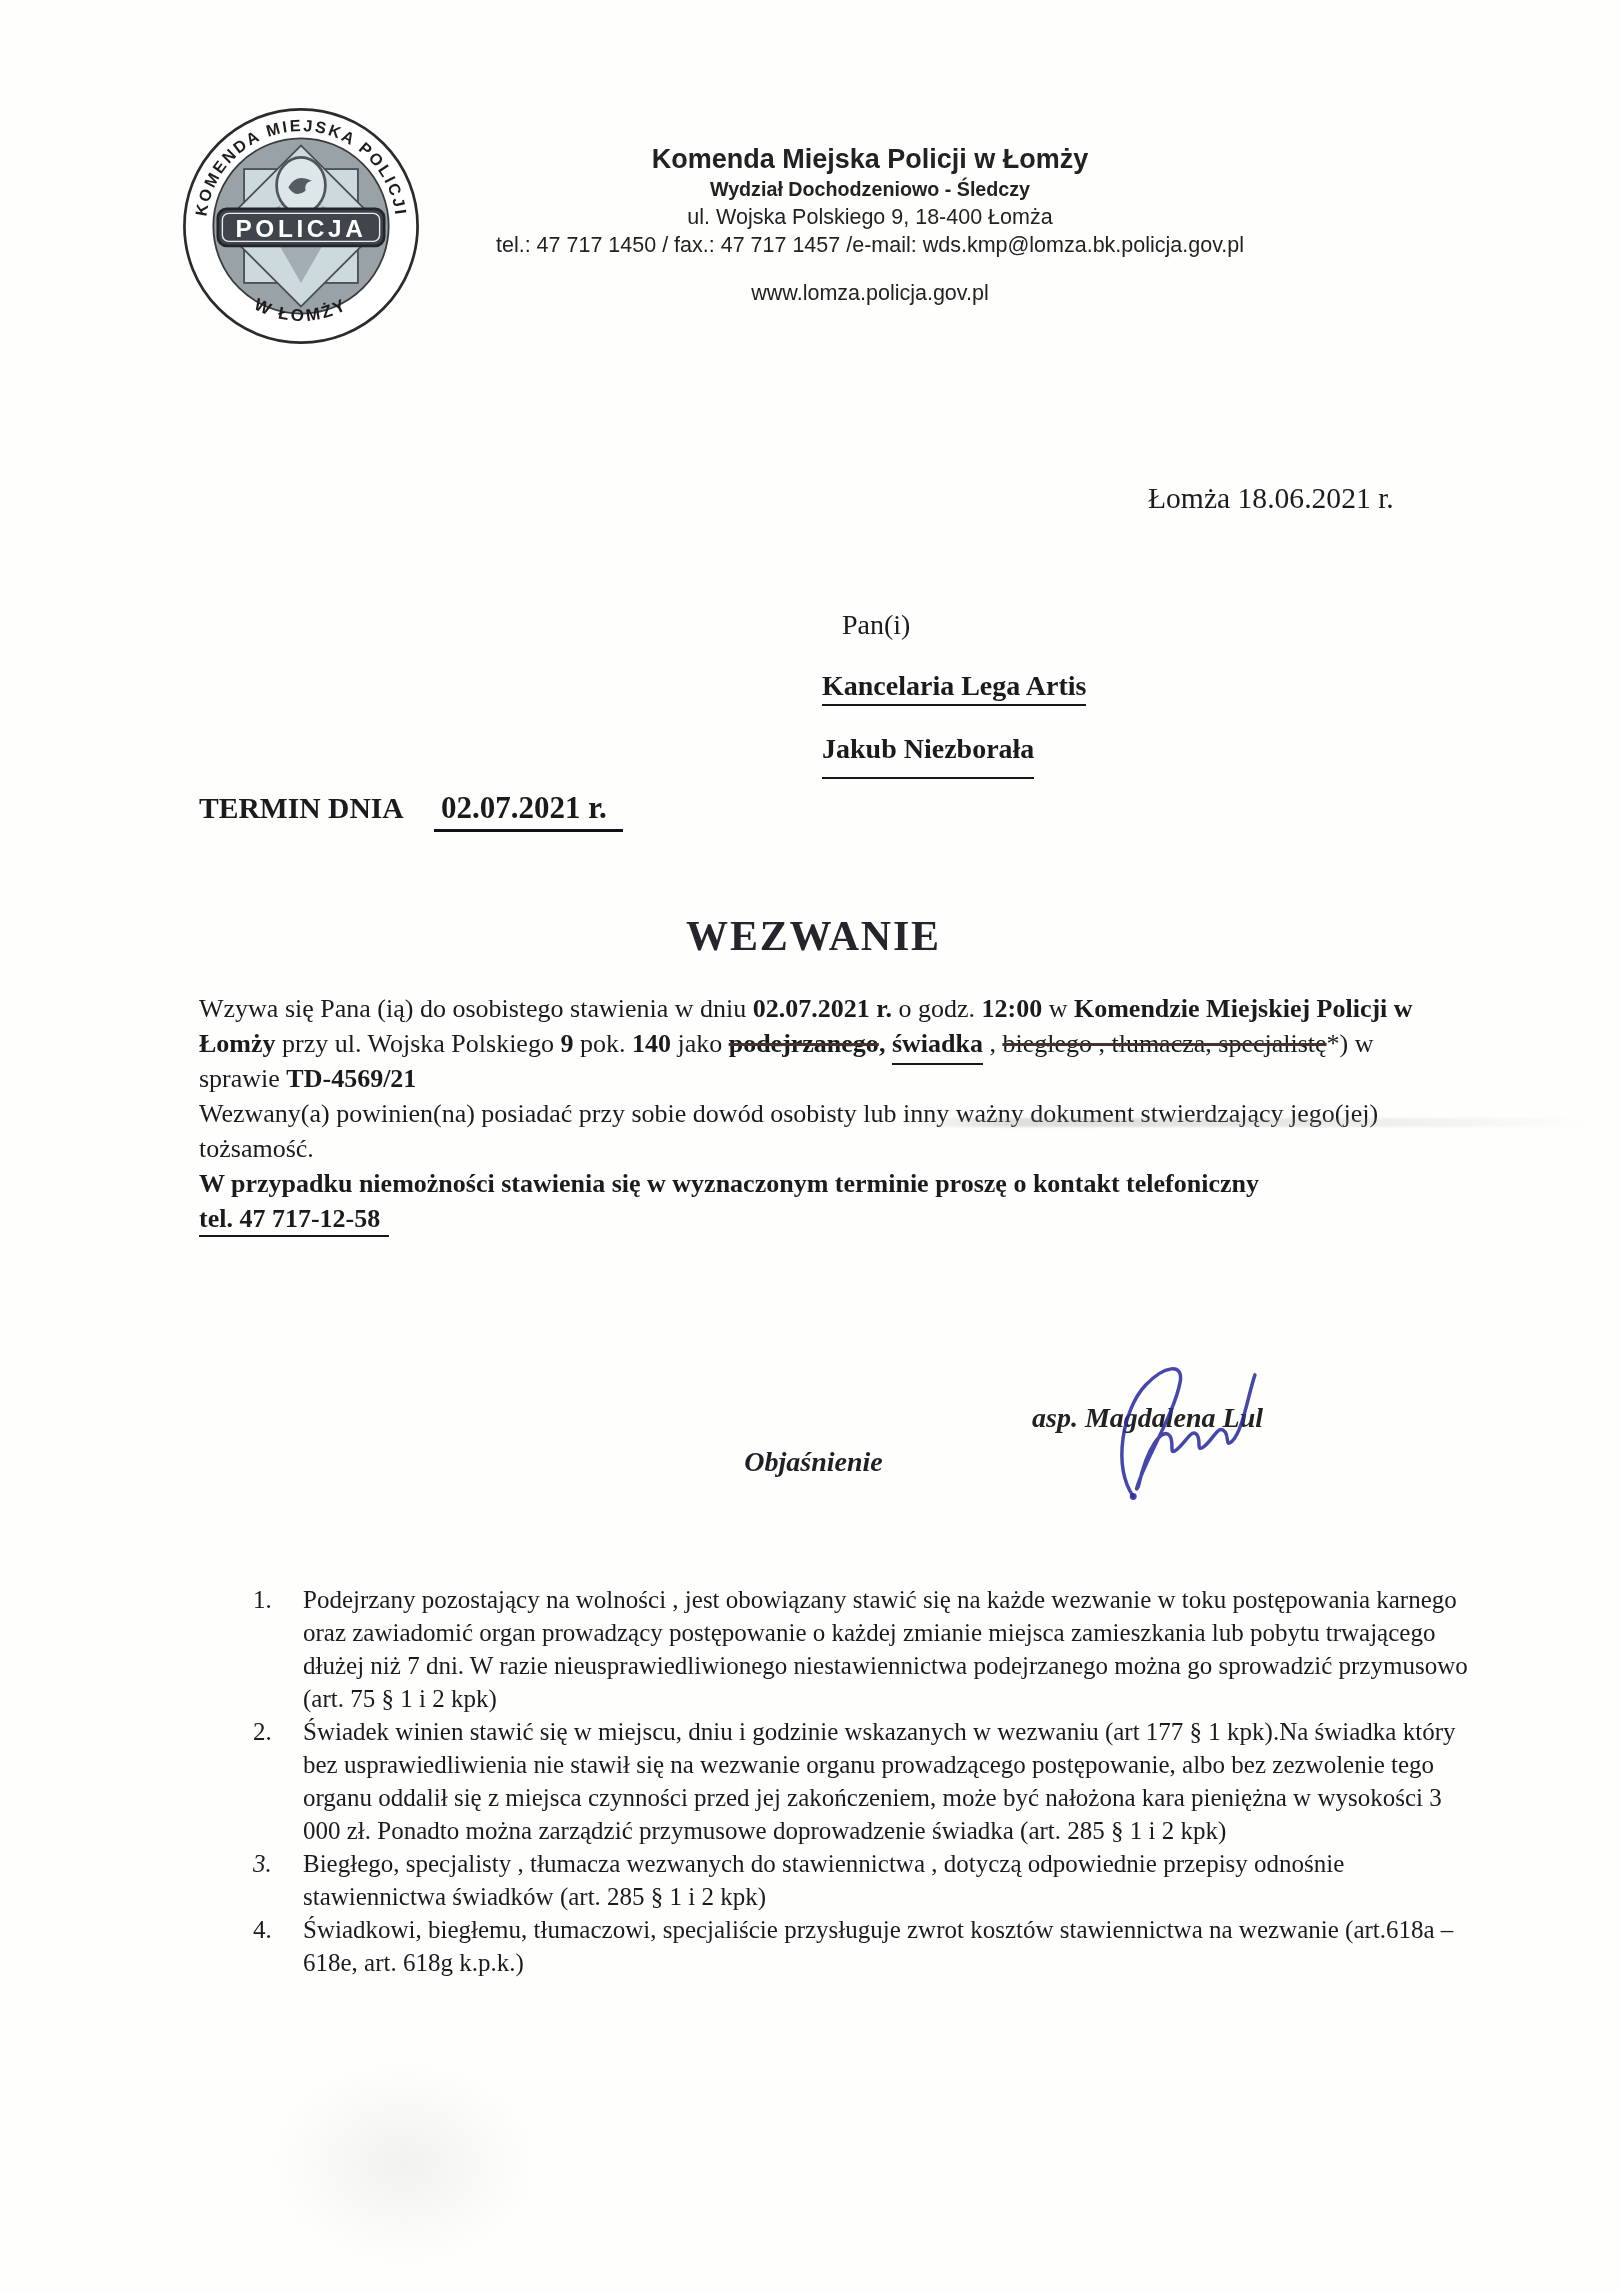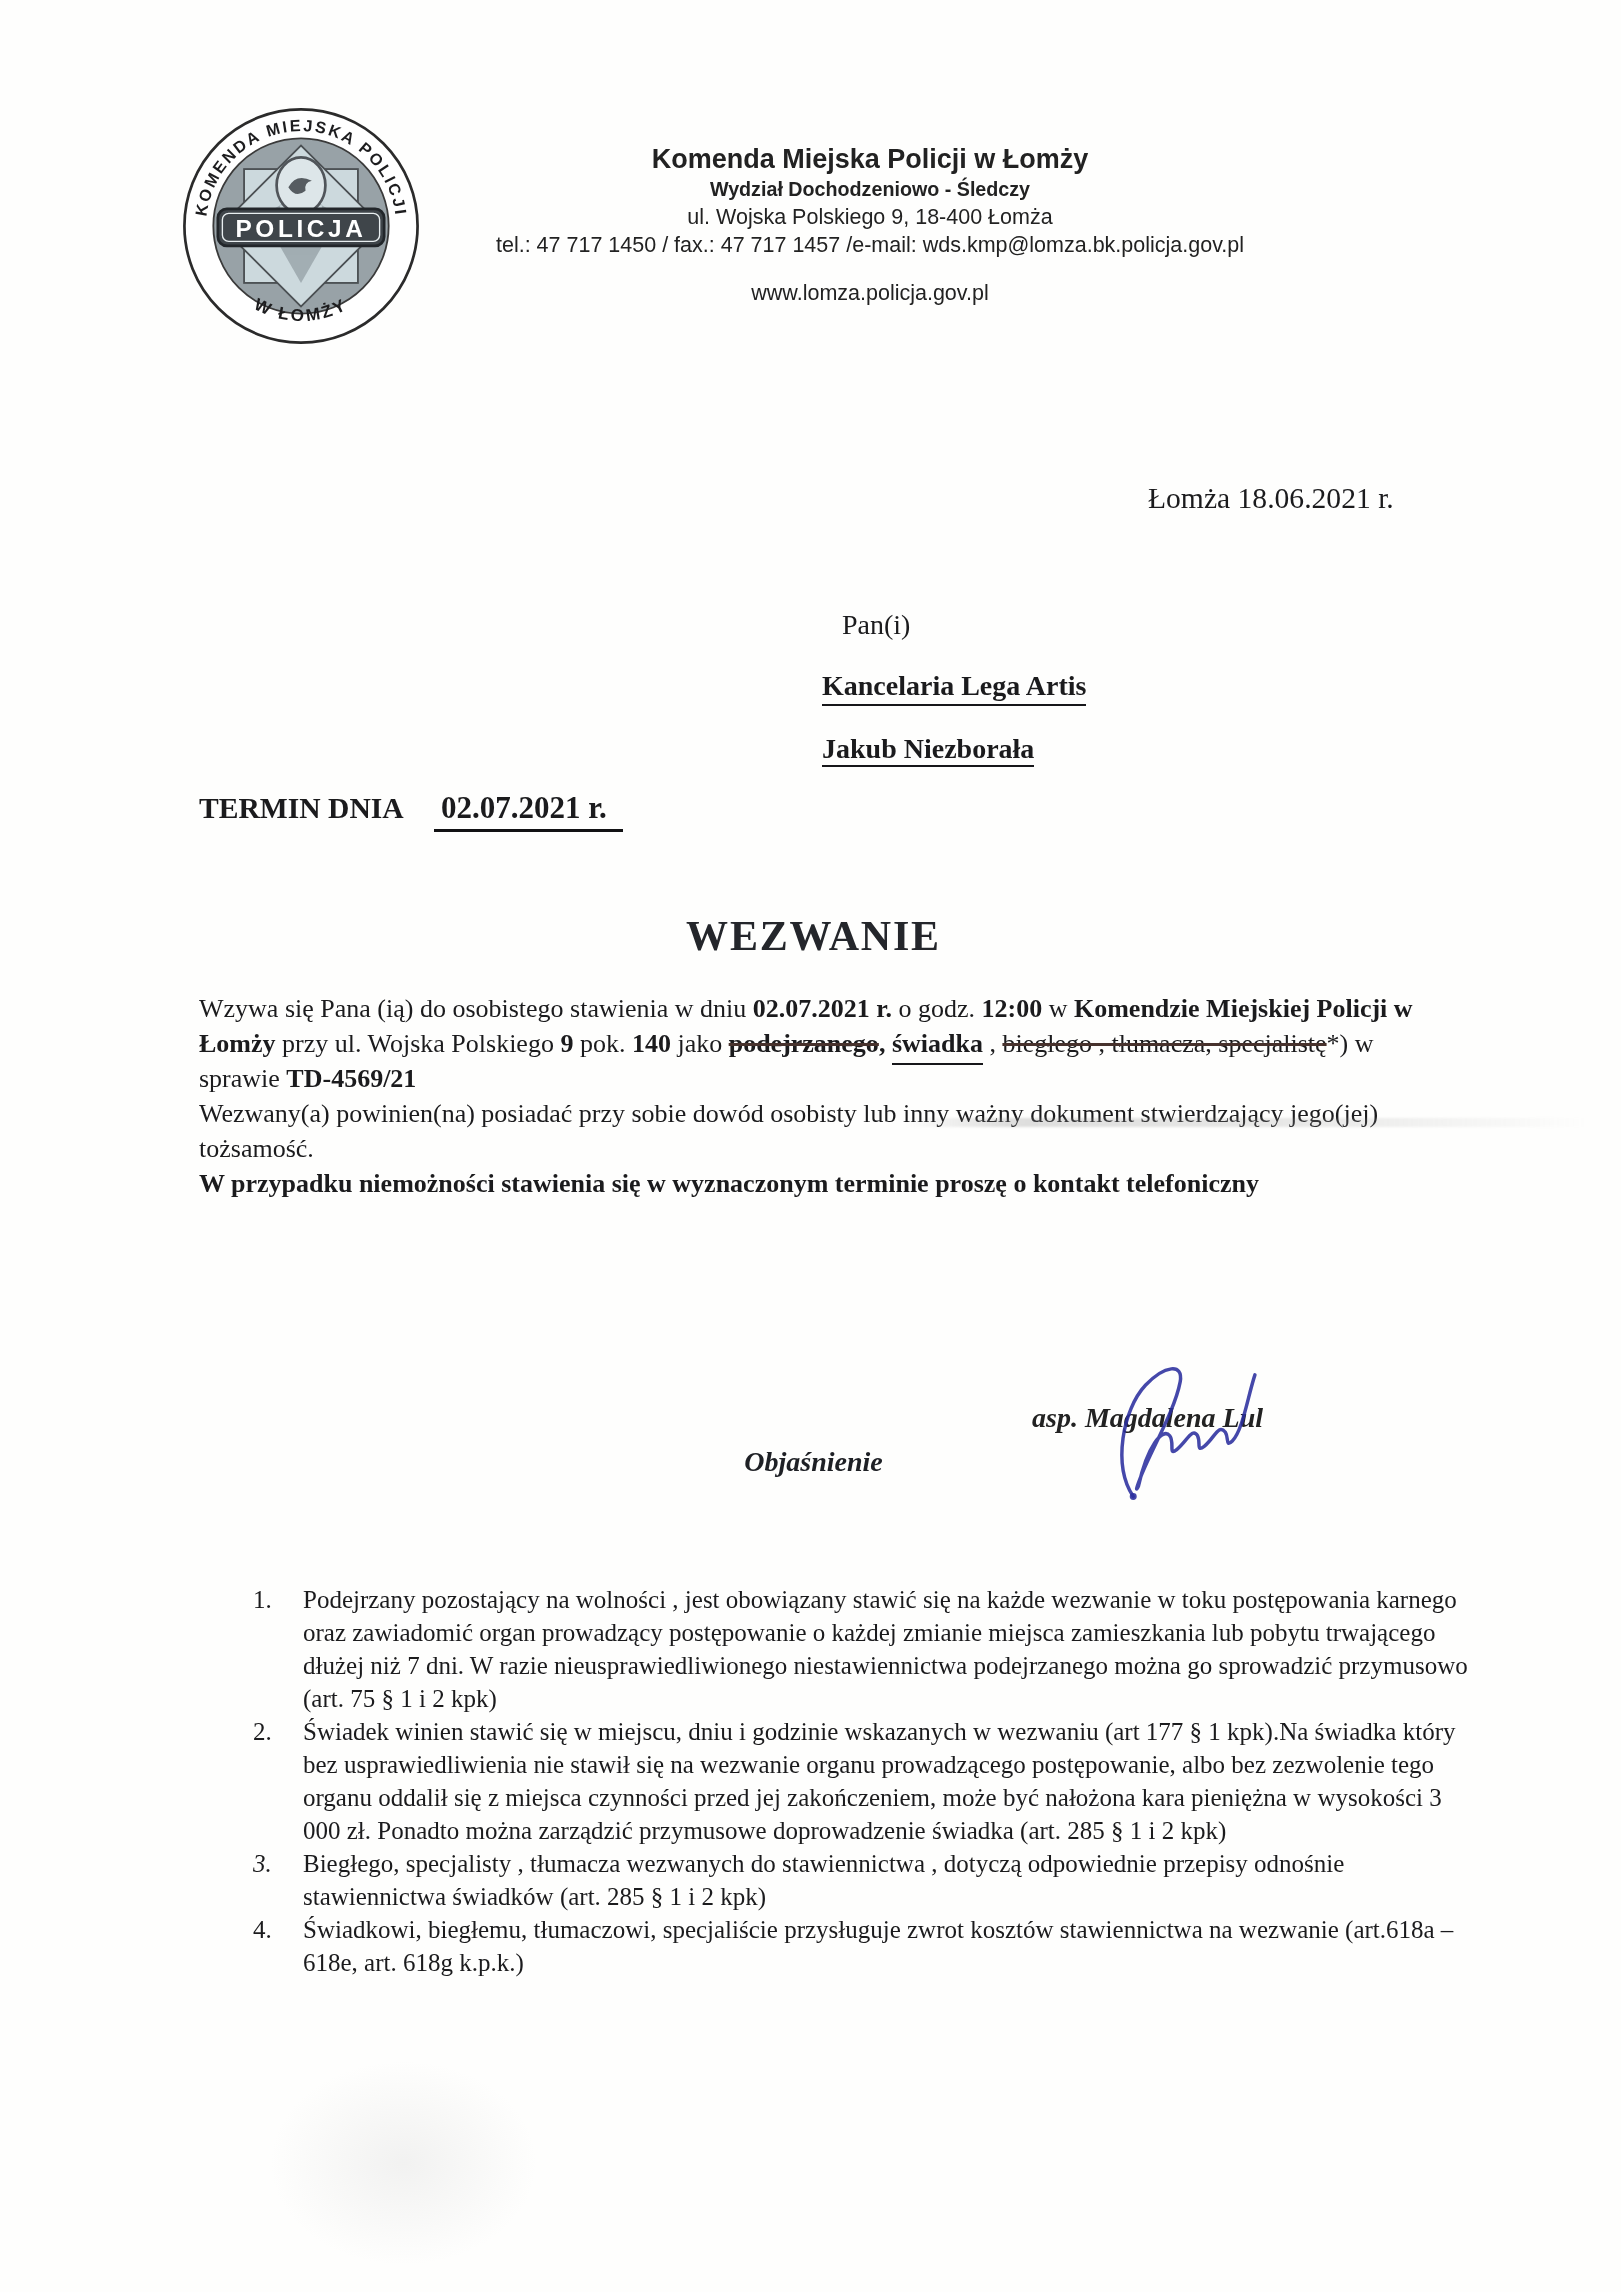--- a/index.html
+++ b/index.html
@@ -22,21 +22,21 @@
   .org-name{font-size:27px;font-weight:bold;line-height:34px;color:#222;}
   .dept{font-size:19.7px;font-weight:bold;line-height:27px;color:#222;}
   .addr,.contact,.website{font-size:21.5px;line-height:28px;color:#222;}
   .website{margin-top:20px;}
   
   .date-line{position:absolute;left:1148px;top:482px;font-size:29.6px;}
   .salutation{position:absolute;left:842px;top:609px;font-size:28px;font-weight:normal;}
   .addressee-company{position:absolute;left:822px;top:670px;font-size:28px;font-weight:bold;
     border-bottom:2.7px solid #17171a;padding-bottom:1.8px;}
   .addressee-person{position:absolute;left:822px;top:733px;font-size:28px;font-weight:bold;
-    border-bottom:2.7px solid #17171a;padding-bottom:0;}
+    border-bottom:2.7px solid #17171a;padding-bottom:12px;}
   
   .termin{position:absolute;left:199px;top:790px;font-size:29.6px;font-weight:bold;}
   .termin .t-date{margin-left:30px;font-size:31px;border-bottom:3.6px solid #121214;
     padding:0 16px 2.7px 7.2px;display:inline-block;}
   
   .doc-title{position:absolute;left:199px;top:912px;width:1229px;text-align:center;
     font-size:42px;font-weight:bold;letter-spacing:1.8px;color:#24262b;}
   
   .body-text{position:absolute;left:199px;top:991px;width:1229px;
     font-size:26px;line-height:35px;}
@@ -119,20 +119,21 @@
   <div class="termin">
     <span>TERMIN DNIA</span><span class="t-date">02.07.2021 r.</span>
   </div>
 
   <div class="doc-title">WEZWANIE</div>
 
   <div class="body-text">
     <p><span>Wzywa się  Pana (ią) do osobistego stawienia w dniu </span><b>02.07.2021 r.</b><span> o godz. </span><b>12:00</b><span>  w </span><b>Komendzie Miejskiej Policji w Łomży</b><span> przy ul. Wojska Polskiego </span><b>9</b><span> pok. </span><b>140</b><span> jako </span><b class="strike">podejrzanego</b><b>,</b> <b class="u">świadka</b><span> ,</span> <span class="strike">biegłego , tłumacza, specjalistę</span><span>*) w sprawie </span><b>TD-4569/21</b></p>
     <p class="p-id">Wezwany(a) powinien(na) posiadać przy sobie dowód osobisty lub inny  ważny dokument stwierdzający jego(jej) tożsamość.</p>
     <p class="p-contact">W przypadku niemożności stawienia się w wyznaczonym terminie proszę o kontakt telefoniczny</p>
+    <p class="p-phone"><span class="phone">tel. 47 717-12-58</span></p>
   </div>
 
   <div class="sig-text">asp. Magdalena Lul</div>
   <svg class="sig-scrawl" viewBox="0 0 260 200" xmlns="http://www.w3.org/2000/svg">
     <path d="M90,176 C66,140 78,76 104,48 C126,25 148,22 144,44 C138,76 112,120 100,150
              C94,165 92,172 96,164 C106,118 124,96 132,106 C138,114 130,130 140,122
              C152,112 158,96 164,106 C168,114 162,126 172,118 C184,108 188,92 196,102
              C200,108 196,120 204,112 C216,100 222,60 230,36" fill="none" stroke="#2b2f9e" stroke-width="4" stroke-linecap="round" opacity="0.88"></path>
     <circle cx="90" cy="176" r="4" fill="#2b2f9e" opacity="0.88"></circle>
   </svg>

